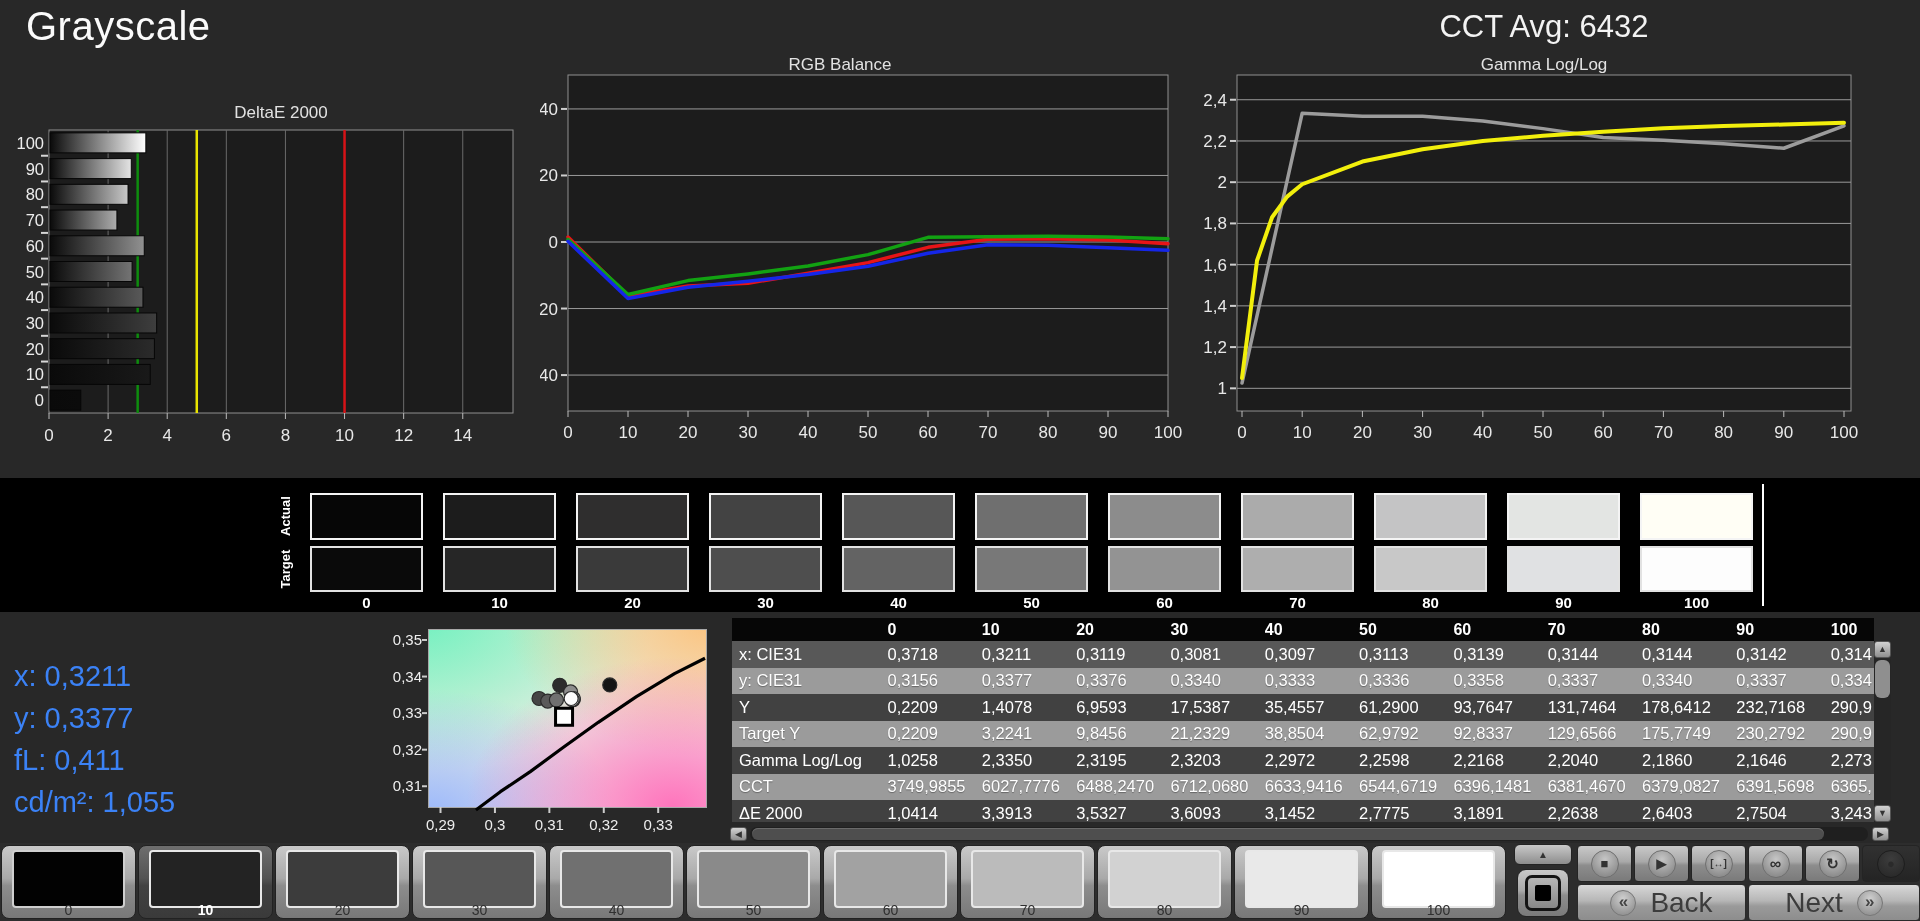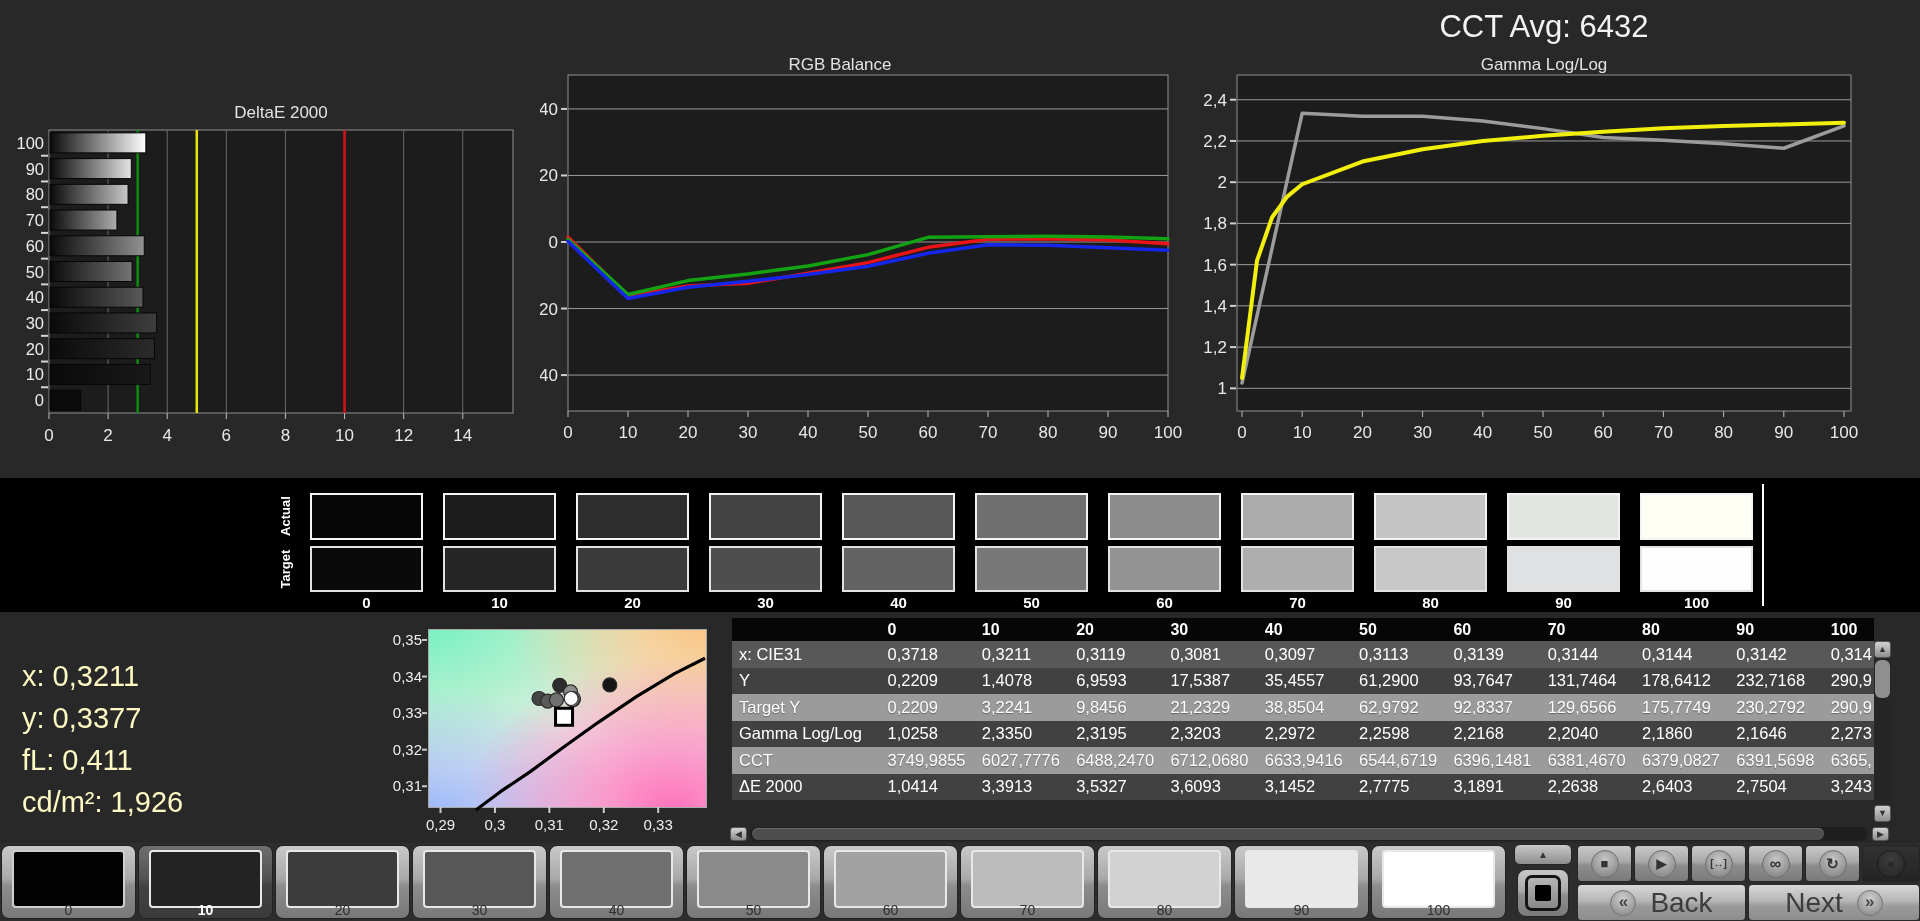--- a/index.html
+++ b/index.html
@@ -13,21 +13,21 @@
   svg text{font-family:"Liberation Sans",sans-serif}
   
   #strip{left:0;top:478px;width:1920px;height:134px;background:#000}
   .strip-rot{width:60px;height:16px;font-size:13px;font-weight:bold;color:#fff;text-align:center;
              transform:rotate(-90deg)}
   .sw{position:absolute;box-sizing:border-box}
   .sw-lab{position:absolute;font-size:15px;font-weight:bold;color:#fff;text-align:center}
   #strip-edge{position:absolute;left:1762px;top:6px;width:2px;height:122px;background:#fff}
   
   #reading-title{left:14px;top:614px;font-size:31px;color:#fdfdfd}
-  .read-line{position:absolute;left:22px;font-size:29px;color:#fef9c3}
+  .read-line{position:absolute;left:14px;font-size:29px;color:#3b82f6}
   
   #cie{left:370px;top:615px;width:360px;height:230px}
   #cie-bg{position:absolute;left:58px;top:14px;width:277px;height:177px;
     background:
       radial-gradient(at 88% 100%, rgba(255,110,185,.95), rgba(255,110,185,0) 60%),
       radial-gradient(at 0% 105%, rgba(140,175,255,.85), rgba(140,175,255,0) 48%),
       radial-gradient(at 103% -5%, rgba(255,190,115,.9), rgba(255,190,115,0) 52%),
       radial-gradient(at -5% -8%, rgba(105,240,190,.95), rgba(105,240,190,0) 58%),
       linear-gradient(160deg,#ddf3d8,#f7e8f0);
     border:1px solid #a8a8a8}
@@ -82,20 +82,21 @@
       background:linear-gradient(180deg,#c9c9c9,#a9a9a9 45%,#8d8d8d 55%,#7a7a7a);display:flex;align-items:center;justify-content:center;box-sizing:border-box}
   #sq-btn .ring{width:30px;height:30px;border:3px solid #141414;border-radius:7px;
       background:linear-gradient(180deg,#b5b5b5,#888);display:flex;align-items:center;justify-content:center}
   #sq-btn .core{width:16px;height:16px;background:#000;border-radius:2px}
 </style>
 </head>
 <body>
 
 <div id="stage">
 
+  <div class="abs bigtitle" style="left:26px;top:4px">Grayscale</div>
   <div class="abs charttitle ctr" style="left:49px;top:103px;width:464px">DeltaE 2000</div>
   <svg id="delta-svg" class="abs" style="left:0;top:118px" width="560" height="342">
       <defs>
         <linearGradient id="bg0" x1="0" y1="0" x2="1" y2="0">
           <stop offset="0%" stop-color="#0a0a0a"></stop>
           <stop offset="100%" stop-color="#ffffff"></stop>
         </linearGradient>
         <linearGradient id="bg1" x1="0" y1="0" x2="1" y2="0">
           <stop offset="0%" stop-color="#0a0a0a"></stop>
           <stop offset="100%" stop-color="#e4e4e4"></stop>
@@ -335,21 +336,21 @@
         <div class="sw" style="left: 1640px; top: 68px; width: 113px; height: 46px; background: rgb(253, 253, 253); border: 2px solid rgb(226, 226, 226);"></div>
         <div class="sw-lab" style="left: 1640px; top: 116px; width: 113px;">100</div>
       </div>
     <div id="strip-edge"></div>
   </div>
 
   <div id="reading-lines">
       <div class="read-line" style="top: 660px;">x: 0,3211</div>
       <div class="read-line" style="top: 702px;">y: 0,3377</div>
       <div class="read-line" style="top: 744px;">fL: 0,411</div>
-      <div class="read-line" style="top: 786px;">cd/m²: 1,926</div>
+      <div class="read-line" style="top: 786px;">cd/m²: 1,055</div>
     </div>
 
   <div id="cie" class="abs">
     <div id="cie-bg"></div>
     <svg id="cie-svg" width="360" height="230" style="position:absolute;left:0;top:0">
         <path d="M105.9 195.0 L 130.4 176.7 L 160.3 156.6 L 194.1 131.8 L 228.3 107.3 L 266.4 81.7 L 304.5 58.6 L 335.0 43.3" fill="none" stroke="#000" stroke-width="3.2" stroke-linejoin="round"></path>
         <circle cx="239.76424361493113" cy="69.9524793388429" r="7" fill="#151515" stroke="#2b2b2b" stroke-width="1.2"></circle>
         <circle cx="189.69744597249507" cy="70.3181818181817" r="7" fill="#2c2c2c" stroke="#2b2b2b" stroke-width="1.2"></circle>
         <circle cx="169.01768172888" cy="83.48347107438002" r="7" fill="#454545" stroke="#2b2b2b" stroke-width="1.2"></circle>
         <circle cx="177.72495088408624" cy="86.04338842975206" r="7" fill="#5a5a5a" stroke="#2b2b2b" stroke-width="1.2"></circle>
@@ -425,20 +426,34 @@
             <td>0,3119</td>
             <td>0,3081</td>
             <td>0,3097</td>
             <td>0,3113</td>
             <td>0,3139</td>
             <td>0,3144</td>
             <td>0,3144</td>
             <td>0,3142</td>
             <td>0,314</td>
           </tr>
+          <tr class="row-light">
+            <td>y: CIE31</td>
+            <td>0,3156</td>
+            <td>0,3377</td>
+            <td>0,3376</td>
+            <td>0,3340</td>
+            <td>0,3333</td>
+            <td>0,3336</td>
+            <td>0,3358</td>
+            <td>0,3337</td>
+            <td>0,3340</td>
+            <td>0,3337</td>
+            <td>0,334</td>
+          </tr>
           <tr class="row-dark">
             <td>Y</td>
             <td>0,2209</td>
             <td>1,4078</td>
             <td>6,9593</td>
             <td>17,5387</td>
             <td>35,4557</td>
             <td>61,2900</td>
             <td>93,7647</td>
             <td>131,7464</td>

